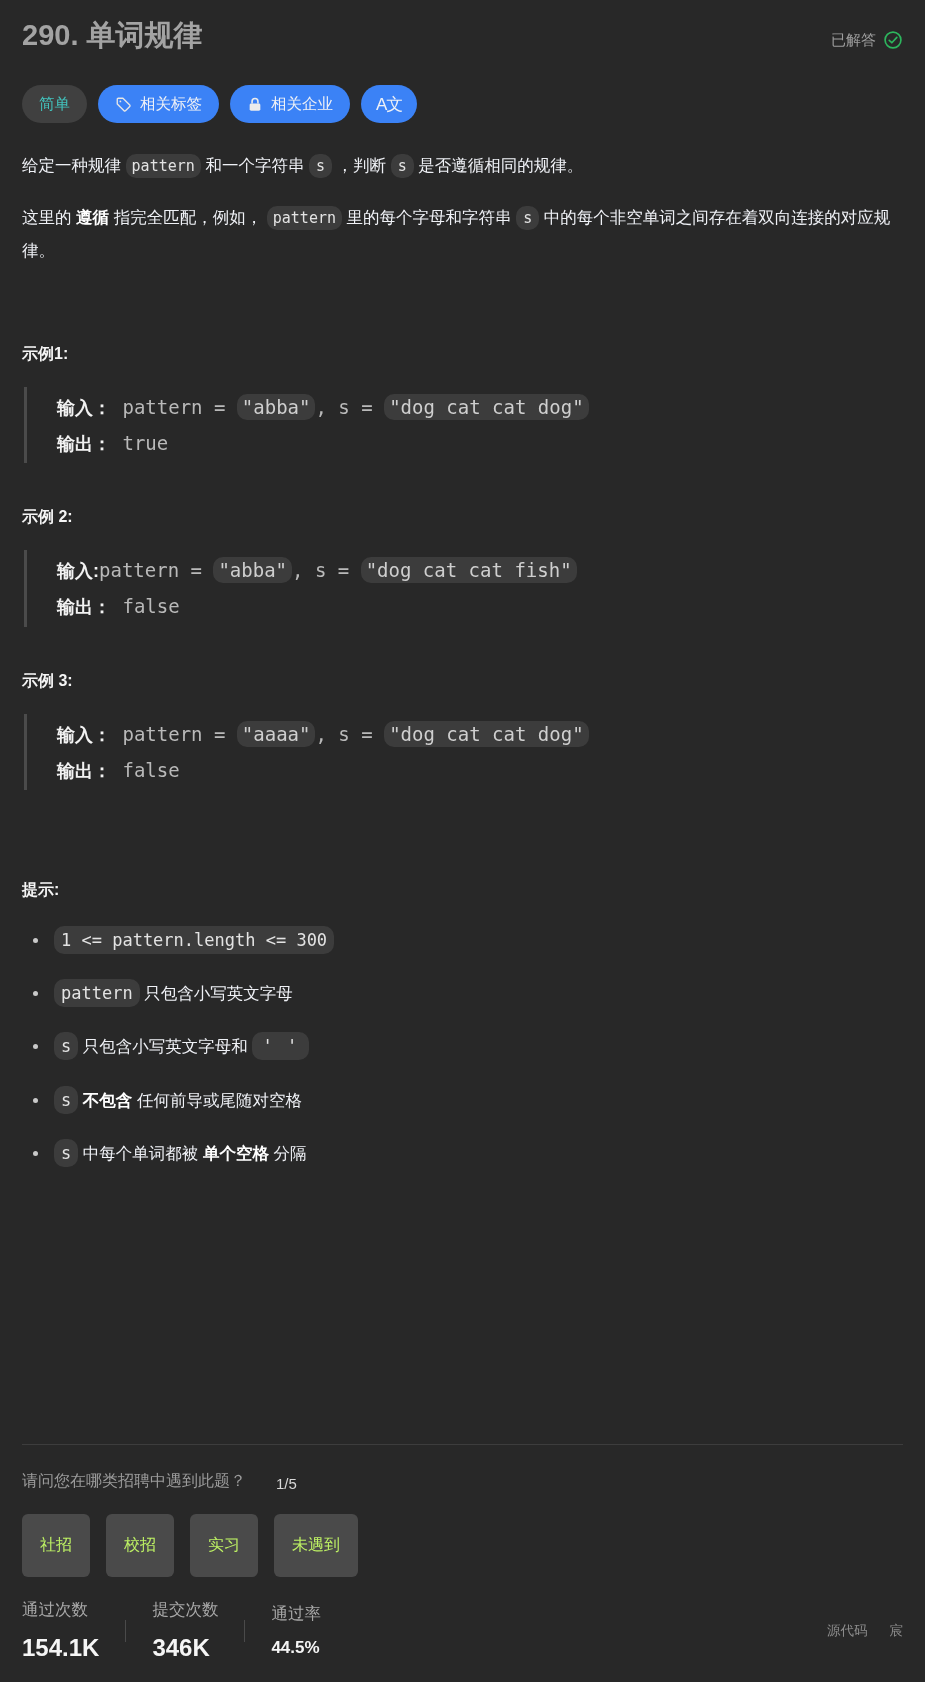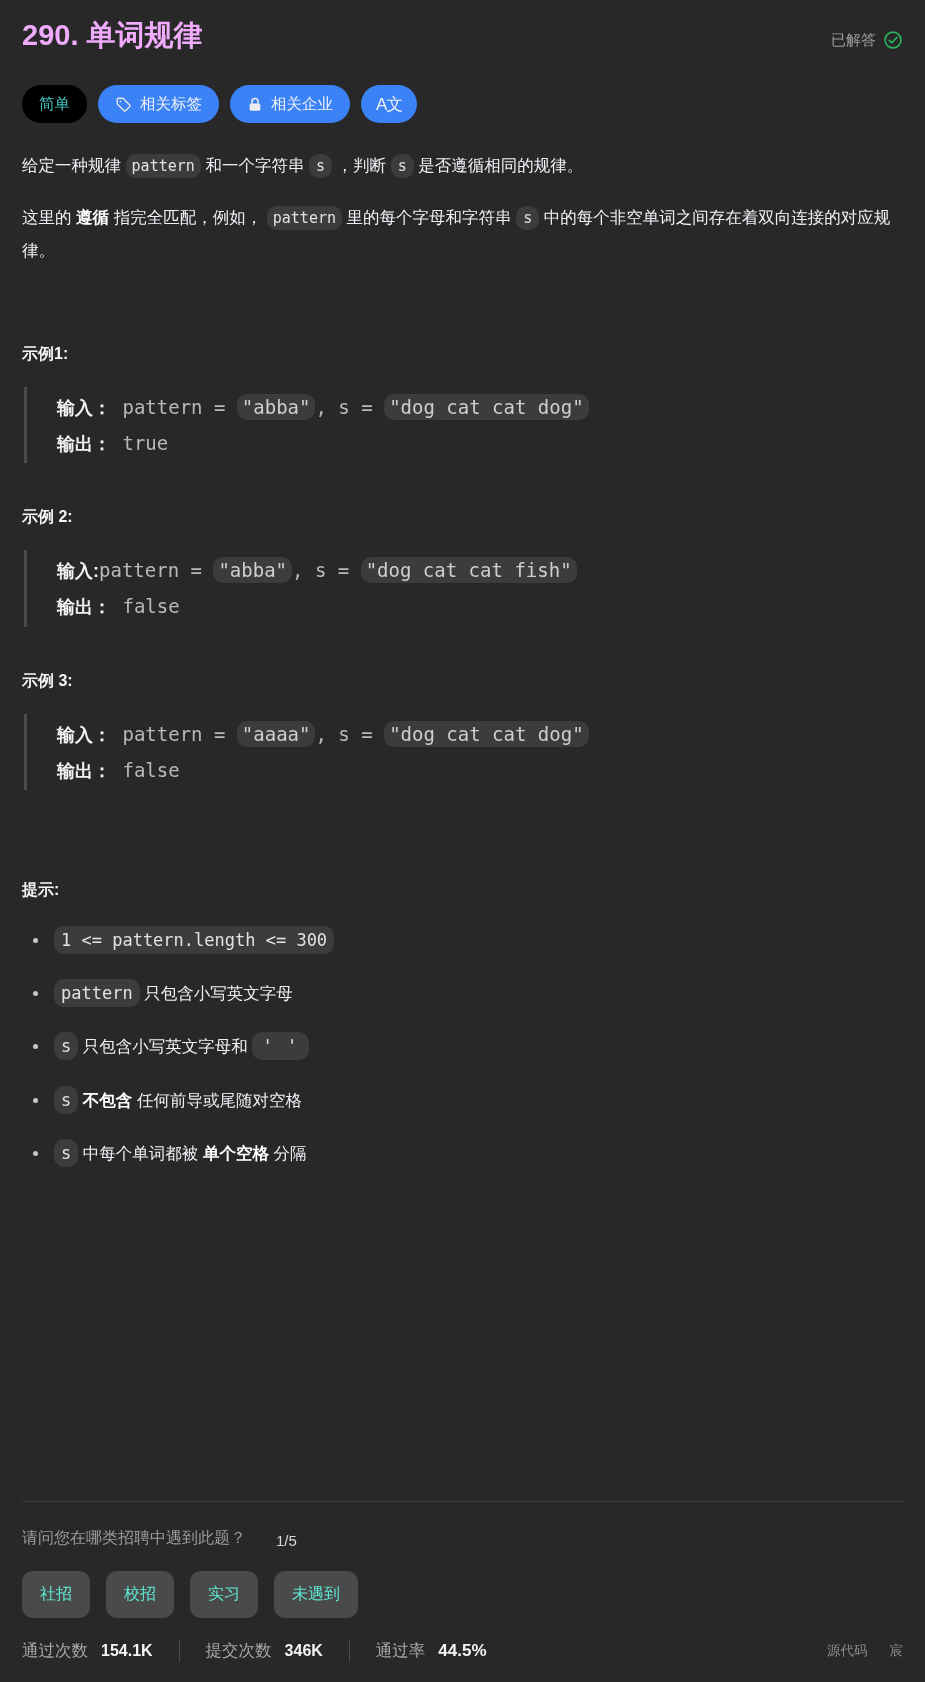--- a/index.html
+++ b/index.html
@@ -18,37 +18,37 @@
   .page { width: 925px; height: 1682px; position: relative; display: flex; flex-direction: column; }
   .content { padding: 0 22px; flex: 1 1 auto; }
 
   
   .title-row {
     display: flex; align-items: flex-start; justify-content: space-between;
     padding-top: 16px;
   }
   .page-title {
     font-size: 29px; font-weight: 700; line-height: 1.35;
-    color: #f0abfc; letter-spacing: 0px; margin: 0;
+    color: #a3a3a3; letter-spacing: 0px; margin: 0;
   }
   .solved {
     display: flex; align-items: center; gap: 7px;
     color: #9e9e9e; font-size: 15px; padding-top: 14px; white-space: nowrap;
   }
   .check-icon { width: 20px; height: 20px; display: block; }
 
   
   .tag-row { display: flex; align-items: center; gap: 11px; margin-top: 30px; }
   .pill {
     display: inline-flex; align-items: center; gap: 8px;
     height: 38px; padding: 0 17px; border-radius: 21px;
     background: #3b82f6; color: #eff1f6; font-size: 15.5px;
     cursor: pointer; user-select: none; white-space: nowrap;
   }
-  .pill.difficulty { background: #000000; color: #42c2bc; }
+  .pill.difficulty { background: #404040; color: #42c2bc; }
   .pill .glyph { display: inline-flex; align-items: center; }
   .pill svg { display: block; }
   .pill.translate { padding: 0 15px; font-size: 17px; letter-spacing: -1px; }
 
   
   .desc {
     font-size: 16.5px; line-height: 1.95; color: #eff1f6;
     margin-top: 26px;
   }
   .desc p { margin: 0 0 20px 0; }
@@ -114,34 +114,34 @@
   
   .divider { height: 1px; background: #3d3d3d; margin: 0 22px; }
   .survey { padding: 26px 22px 0 22px; }
   .survey-q {
     display: flex; align-items: flex-end; gap: 30px;
     color: #9b9b9b; font-size: 16px;
   }
   .survey-count { color: #d8d8d8; font-size: 15px; font-weight: 500; }
   .survey-opts { display: flex; gap: 16px; margin-top: 22px; }
   .opt {
-    background: #4a4a4a; color: #5eead4; border-radius: 11px;
-    padding: 13px 18px; font-size: 16px; cursor: pointer; user-select: none;
+    background: #4a4a4a; color: #bef264; border-radius: 6px;
+    padding: 21px 18px; font-size: 16px; cursor: pointer; user-select: none;
     white-space: nowrap;
   }
 
   
   .footer {
     display: flex; align-items: center;
     padding: 22px 22px 20px 22px;
     gap: 0;
   }
-  .stat { display: flex; align-items: baseline; gap: 13px; white-space: nowrap; }
+  .stat { display: flex; align-items: baseline; gap: 13px; white-space: nowrap; flex-direction: column; }
   .stat-label { color: #a8a8a8; font-size: 16.5px; }
-  .stat-value { color: #f5f5f5; font-size: 16px; font-weight: 700; }
+  .stat-value { color: #f5f5f5; font-size: 24px; font-weight: 700; }
   .stat-value.small { font-size: 17px; }
   .vsep { width: 1px; height: 22px; background: #4a4a4a; margin: 0 26px; align-self: center; }
   .footer-right {
     margin-left: auto; display: flex; gap: 22px;
     color: #8d8d8d; font-size: 13.5px; white-space: nowrap;
   }
 </style>
 </head>
 <body>
 

